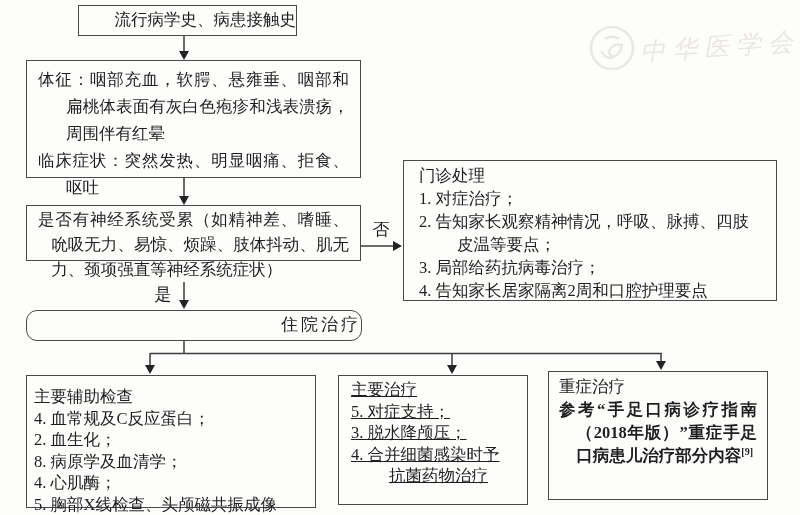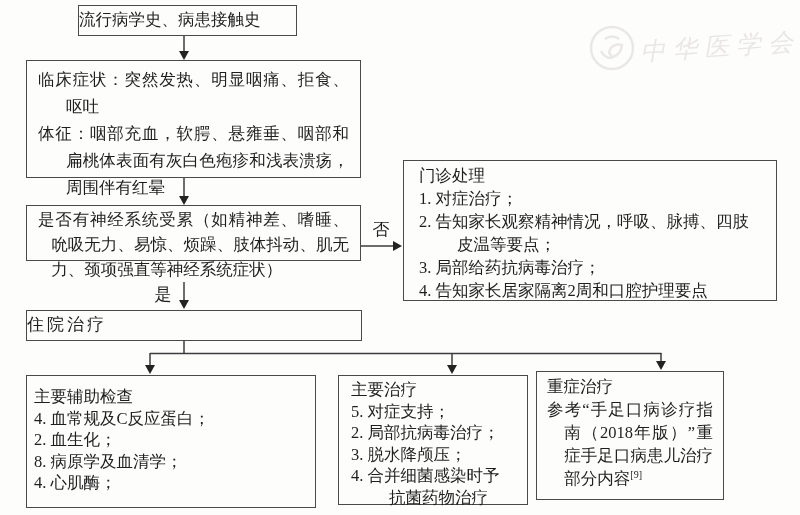--- a/index.html
+++ b/index.html
@@ -13,36 +13,36 @@
   }
   .box{
     position:absolute;
     border:1.5px solid #4a4a4a;
     box-sizing:border-box;
     background:transparent;
     font-size:16.5px;
     line-height:23px;
   }
   .box p{margin:0;}
-  .center-box{text-align:left;}
+  .center-box{text-align:right;}
   .hang17{padding-left:1.7em;text-indent:-1.7em;text-align:justify;}
   .hang08{padding-left:0.8em;text-indent:-0.8em;text-align:justify;}
-  .hang10{padding-left:1.05em;text-indent:-1.05em;text-align:justify;}
+  .hang10{padding-left:1.05em;text-indent:-1.05em;text-align:justify;font-weight:bold;}
   .li{padding-left:2.3em;text-indent:-2.3em;}
   .box-title{padding-left:0;text-indent:0;}
   sup{font-size:10px;line-height:0;}
 
   #b-history{left:78px;top:5px;width:219px;height:31px;line-height:27px;font-size:16.5px;}
   #b-clinical{left:26px;top:60px;width:335px;height:118px;padding:5px 11px;line-height:27px;}
   #b-neuro{left:26px;top:205px;width:335px;height:56px;padding:1px 11px;line-height:25px;}
   #b-outpatient{left:403px;top:160px;width:374px;height:141px;padding:3px 16px 16px 15px;line-height:23px;}
-  #b-hospital{left:26px;top:310px;width:336px;height:31px;line-height:27px;font-size:17px;letter-spacing:3px;}
+  #b-hospital{left:26px;top:310px;width:336px;height:31px;line-height:27px;font-size:17px;letter-spacing:3px;border-radius:11px;}
   #b-aux{left:26px;top:375px;width:290px;height:133px;padding:10px 7px;line-height:21.5px;}
-  #b-treatment{left:338px;top:375px;width:190px;height:130px;padding:3px 12px;line-height:21.5px;}
-  #b-severe{left:536px;top:371px;width:188px;height:129px;padding:3px 10px;line-height:23px;}
+  #b-treatment{left:338px;top:375px;width:190px;height:130px;padding:3px 12px;line-height:21.5px;text-decoration:underline;}
+  #b-severe{left:548px;top:371px;width:220px;height:129px;padding:3px 10px;line-height:23px;}
 
   .edge-label{
     position:absolute;
     font-size:17px;
     color:#1e1e1e;
   }
   #lbl-no{left:368px;top:218px;width:26px;text-align:center;}
   #lbl-yes{left:150px;top:283px;width:26px;text-align:center;}
 
   .connectors{position:absolute;left:0;top:0;pointer-events:none;}
@@ -105,22 +105,22 @@
 
     <line x1="661" y1="353" x2="661" y2="362"></line>
     <polygon points="656,361 666,361 661,370"></polygon>
   </svg>
 
   <div class="box center-box" id="b-history">
     <p>流行病学史、病患接触史</p>
   </div>
 
   <div class="box" id="b-clinical">
+    <p class="hang17">体征：咽部充血，软腭、悬雍垂、咽部和扁桃体表面有灰白色疱疹和浅表溃疡，周围伴有红晕</p>
     <p class="hang17">临床症状：突然发热、明显咽痛、拒食、呕吐</p>
-    <p class="hang17">体征：咽部充血，软腭、悬雍垂、咽部和扁桃体表面有灰白色疱疹和浅表溃疡，周围伴有红晕</p>
   </div>
 
   <div class="box" id="b-neuro">
     <p class="hang08">是否有神经系统受累（如精神差、嗜睡、吮吸无力、易惊、烦躁、肢体抖动、肌无力、颈项强直等神经系统症状）</p>
   </div>
 
   <div class="edge-label" id="lbl-no">否</div>
   <div class="edge-label" id="lbl-yes">是</div>
 
   <div class="box" id="b-outpatient">
@@ -134,26 +134,26 @@
   <div class="box center-box" id="b-hospital">
     <p>住院治疗</p>
   </div>
 
   <div class="box" id="b-aux">
     <p class="box-title">主要辅助检查</p>
     <p class="li">4. 血常规及C反应蛋白；</p>
     <p class="li">2. 血生化；</p>
     <p class="li">8. 病原学及血清学；</p>
     <p class="li">4. 心肌酶；</p>
+    <p class="li">5. 胸部X线检查、头颅磁共振成像</p>
   </div>
 
   <div class="box" id="b-treatment">
     <p class="box-title">主要治疗</p>
     <p class="li">5. 对症支持；</p>
-    <p class="li">2. 局部抗病毒治疗；</p>
     <p class="li">3. 脱水降颅压；</p>
     <p class="li">4. 合并细菌感染时予抗菌药物治疗</p>
   </div>
 
   <div class="box" id="b-severe">
     <p class="box-title">重症治疗</p>
     <p class="hang10"><span>参考“手足口病诊疗指南（2018年版）”重症手足口病患儿治疗部分内容</span><sup>[9]</sup></p>
   </div>
 
 </div>

